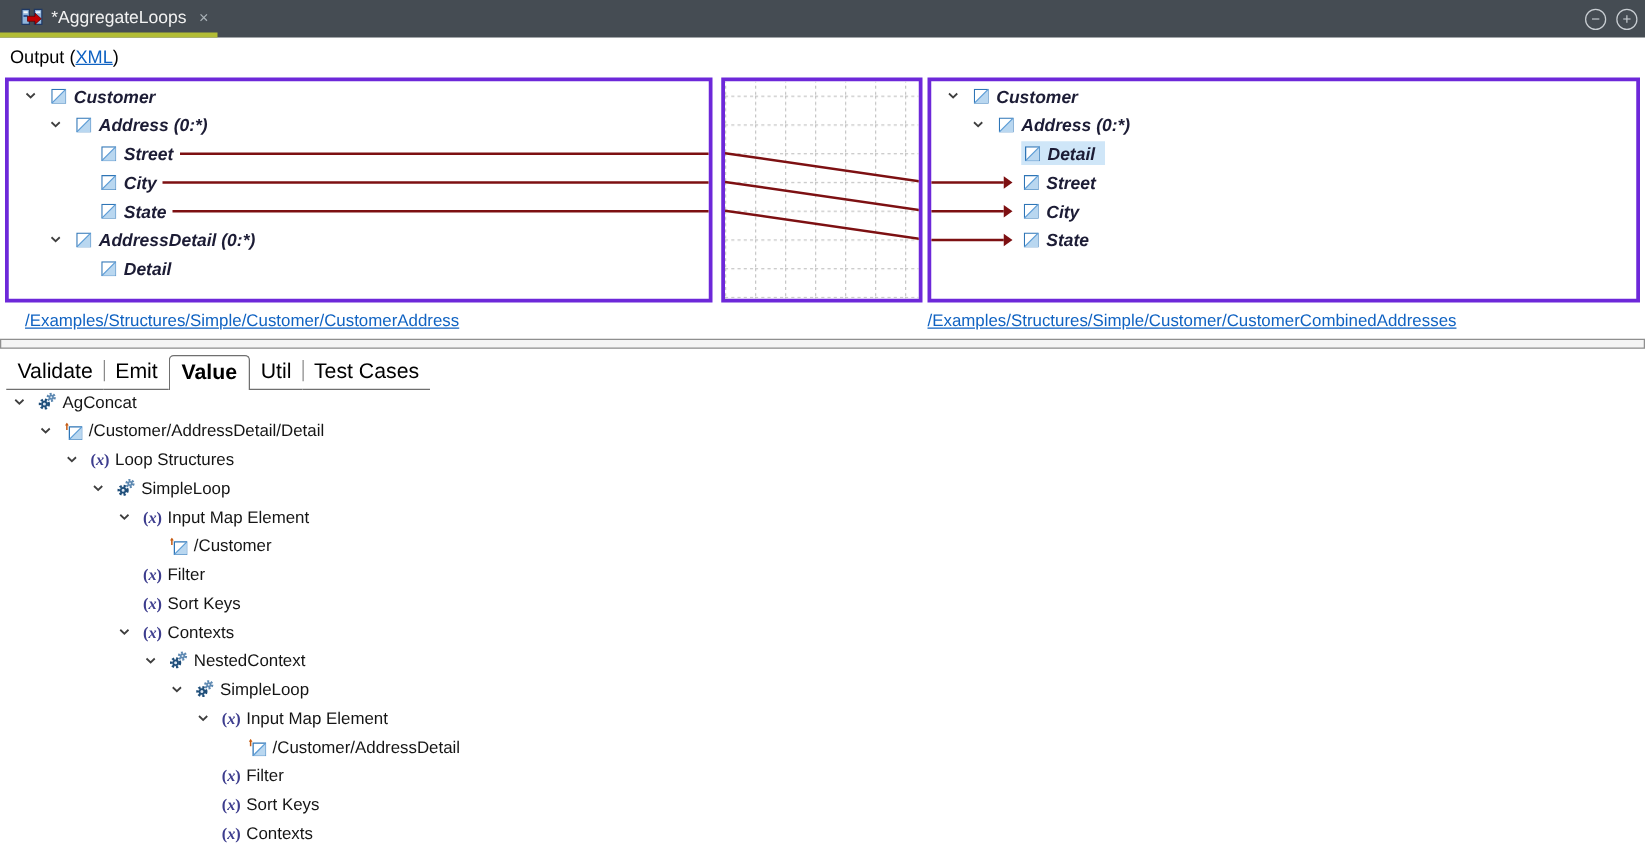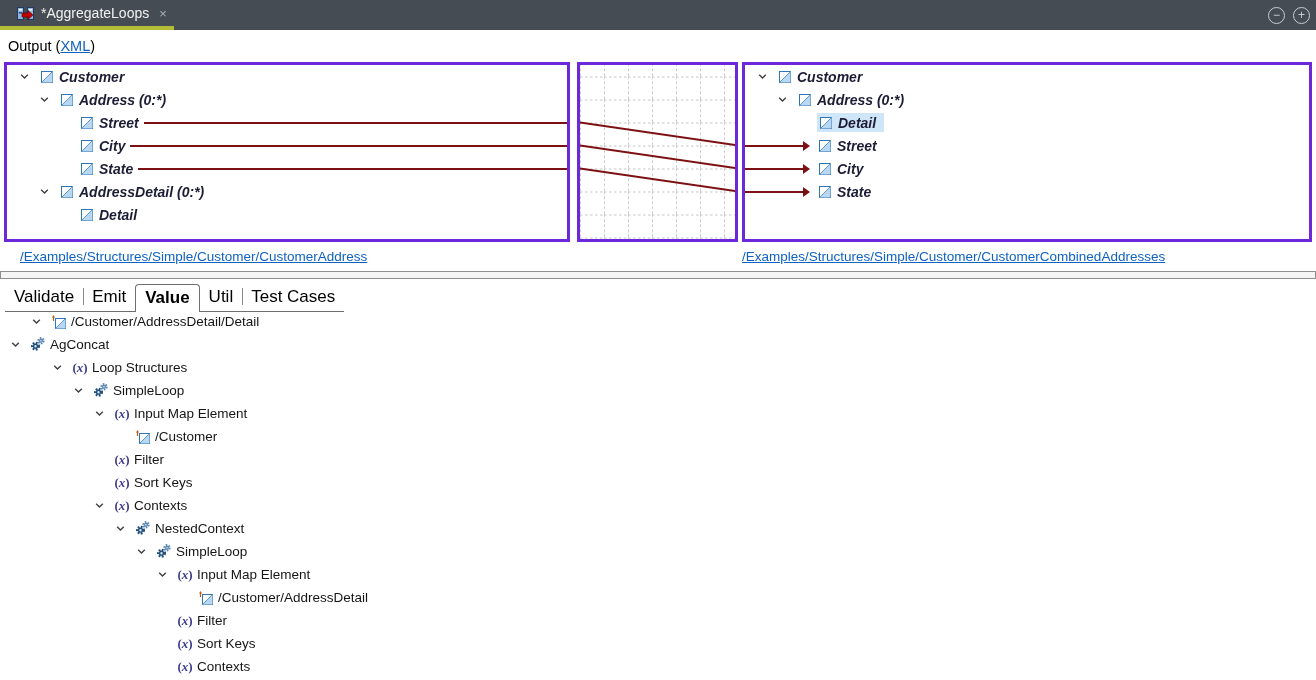--- a/index.html
+++ b/index.html
@@ -289,53 +289,53 @@
 
 <div class="tabs">
     <div class="tab">Validate</div>
     <div class="tab">Emit</div>
     <div class="tab active">Value</div>
     <div class="tab">Util</div>
     <div class="tab">Test Cases</div>
   </div>
 
 <div id="value-tree">
+    <div class="trow" style="padding-left: 10px;">
+      <span class="chev">
+        <svg width="11" height="11" viewBox="0 0 11 11">
+          <path d="M2.2 3.8 L5.5 7 L8.8 3.8" fill="none" stroke="#3f3f3f" stroke-width="1.4"></path>
+        </svg>
+      </span>
+      <span class="icn">
+        <svg width="16" height="15" viewBox="0 0 16 15">
+          <circle cx="5.5" cy="9.2" r="3.4" fill="#dce6f2" stroke="#1f4e79" stroke-width="2.2" stroke-dasharray="1.7 1.5"></circle>
+          <circle cx="5.5" cy="9.2" r="1.9" fill="none" stroke="#1f4e79" stroke-width="1.4"></circle>
+          <circle cx="11" cy="3.8" r="2.7" fill="#dce6f2" stroke="#5b87b0" stroke-width="2" stroke-dasharray="1.5 1.3"></circle>
+          <circle cx="11" cy="3.8" r="1.4" fill="none" stroke="#5b87b0" stroke-width="1.2"></circle>
+        </svg>
+      </span>
+      <span class="lab">AgConcat</span>
+    </div>
     <div class="trow" style="padding-left: 31px;">
       <span class="chev">
         <svg width="11" height="11" viewBox="0 0 11 11">
           <path d="M2.2 3.8 L5.5 7 L8.8 3.8" fill="none" stroke="#3f3f3f" stroke-width="1.4"></path>
         </svg>
       </span>
       <span class="icn">
         <svg width="14" height="14" viewBox="0 0 14 14">
           <rect x="3.5" y="3.5" width="10" height="10" fill="#ffffff" stroke="#2e75b6"></rect>
           <path d="M13.5 3.5 L13.5 13.5 L3.5 13.5 Z" fill="#b9d7f0"></path>
           <path d="M3.5 13.5 L13.5 3.5" stroke="#5b9bd5" stroke-width="1"></path>
           <path d="M1.5 6 L1.5 1.8" fill="none" stroke="#c55a11" stroke-width="1.2"></path>
           <path d="M0 2.4 L1.5 0 L3 2.4 Z" fill="#c55a11"></path>
         </svg>
       </span>
       <span class="lab">/Customer/AddressDetail/Detail</span>
     </div>
-    <div class="trow" style="padding-left: 10px;">
-      <span class="chev">
-        <svg width="11" height="11" viewBox="0 0 11 11">
-          <path d="M2.2 3.8 L5.5 7 L8.8 3.8" fill="none" stroke="#3f3f3f" stroke-width="1.4"></path>
-        </svg>
-      </span>
-      <span class="icn">
-        <svg width="16" height="15" viewBox="0 0 16 15">
-          <circle cx="5.5" cy="9.2" r="3.4" fill="#dce6f2" stroke="#1f4e79" stroke-width="2.2" stroke-dasharray="1.7 1.5"></circle>
-          <circle cx="5.5" cy="9.2" r="1.9" fill="none" stroke="#1f4e79" stroke-width="1.4"></circle>
-          <circle cx="11" cy="3.8" r="2.7" fill="#dce6f2" stroke="#5b87b0" stroke-width="2" stroke-dasharray="1.5 1.3"></circle>
-          <circle cx="11" cy="3.8" r="1.4" fill="none" stroke="#5b87b0" stroke-width="1.2"></circle>
-        </svg>
-      </span>
-      <span class="lab">AgConcat</span>
-    </div>
     <div class="trow" style="padding-left: 52px;">
       <span class="chev">
         <svg width="11" height="11" viewBox="0 0 11 11">
           <path d="M2.2 3.8 L5.5 7 L8.8 3.8" fill="none" stroke="#3f3f3f" stroke-width="1.4"></path>
         </svg>
       </span>
       <span class="icn">
         <span class="fxg">(<i>x</i>)</span>
       </span>
       <span class="lab">Loop Structures</span>

